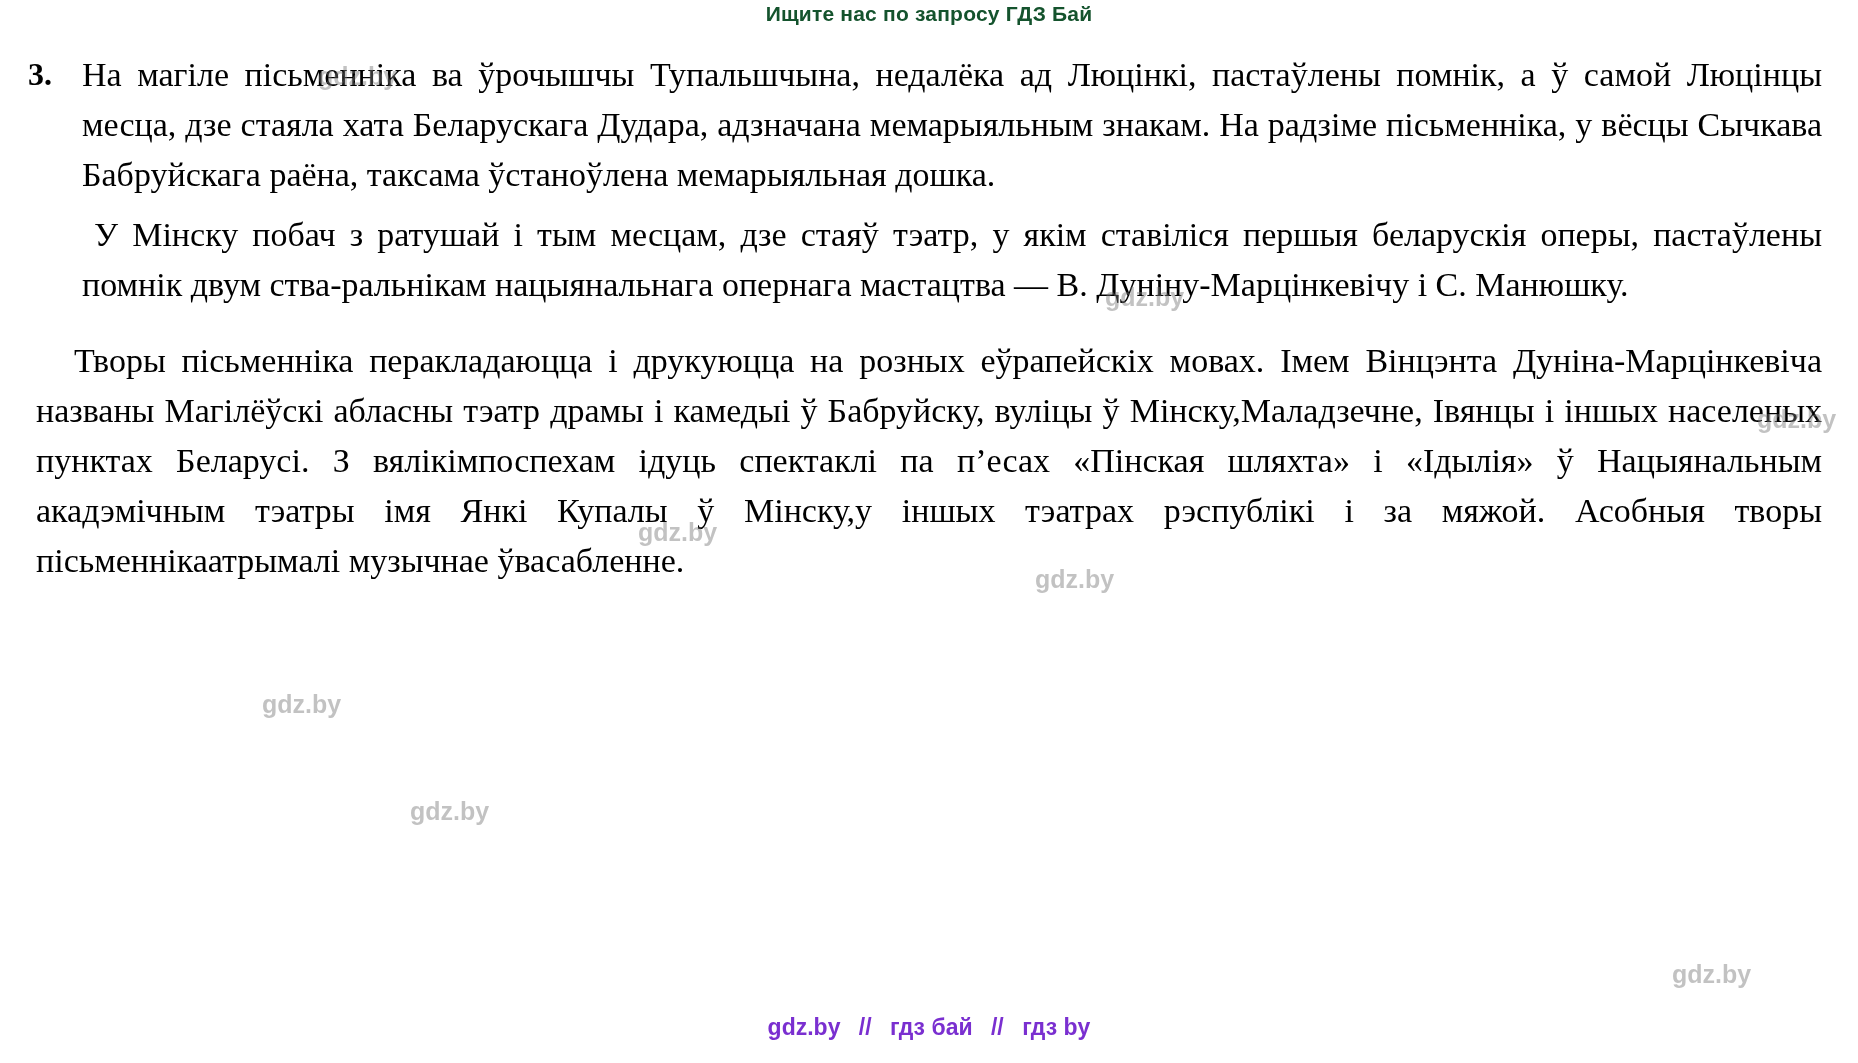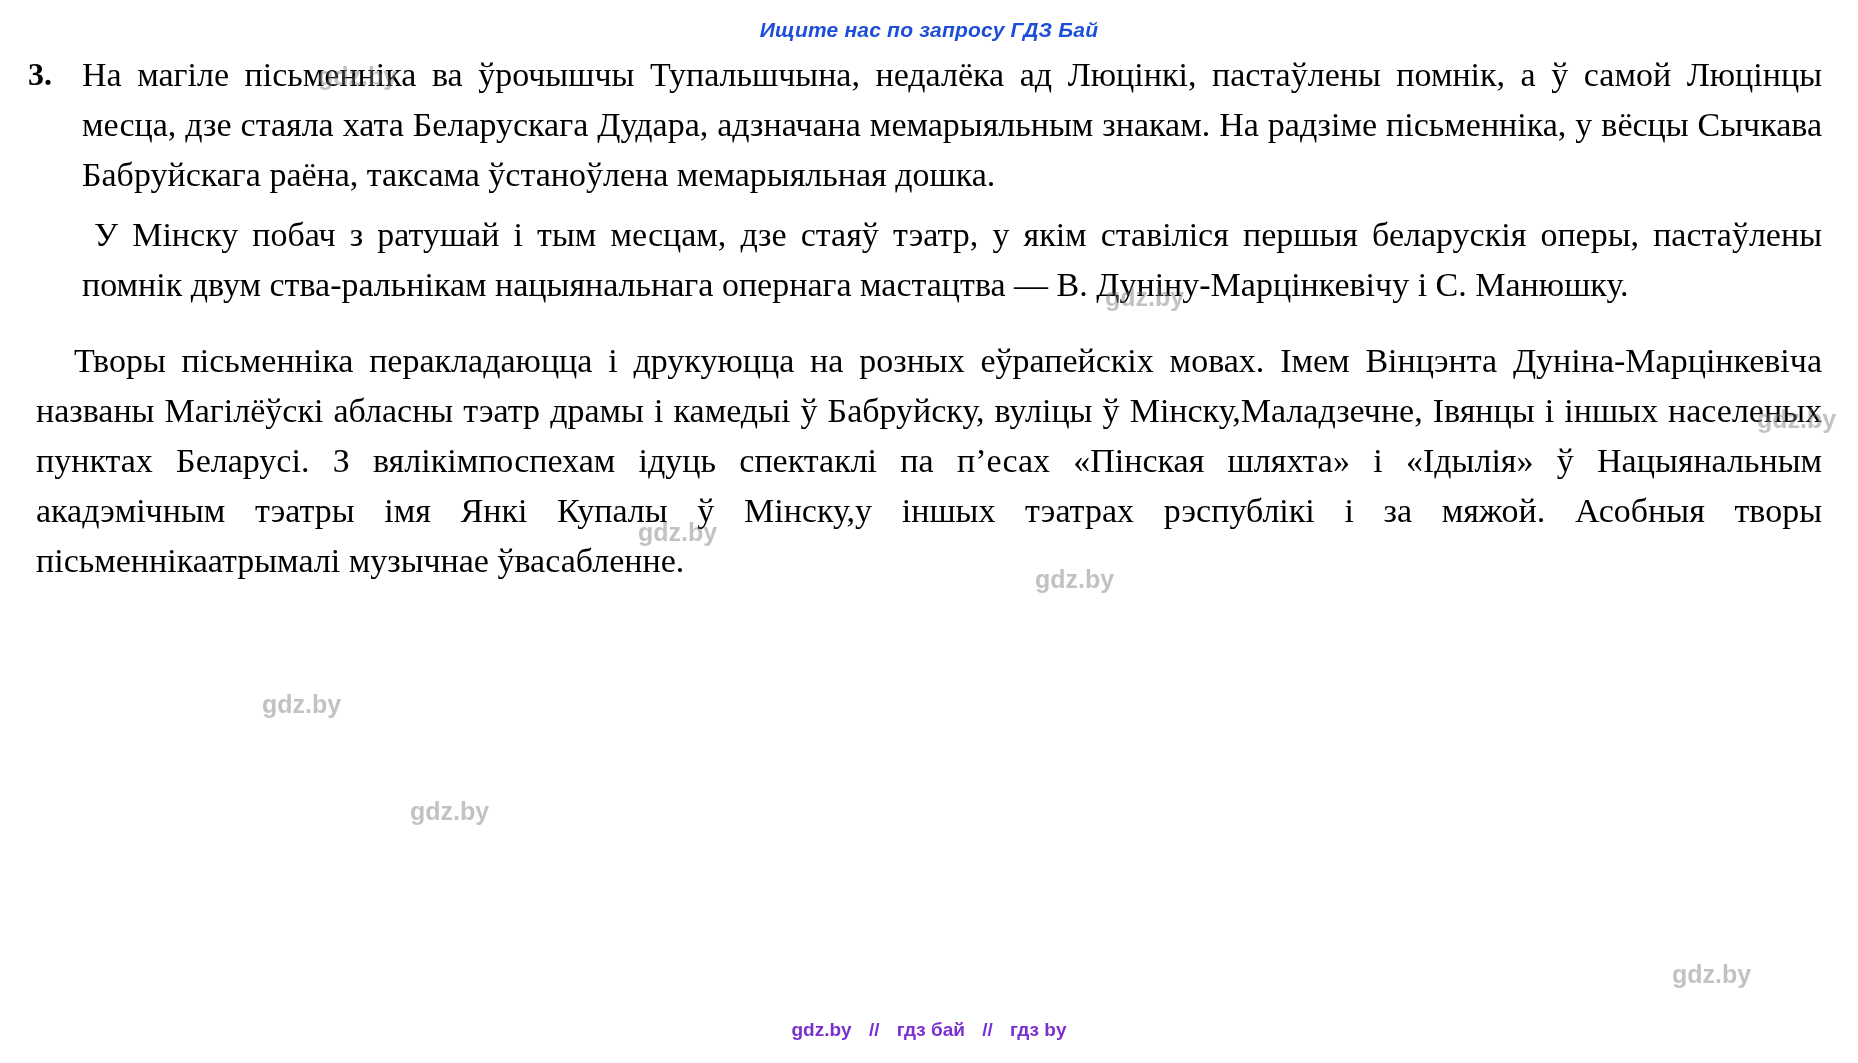--- a/index.html
+++ b/index.html
@@ -12,30 +12,29 @@
     height: 1063px;
     position: relative;
     overflow: hidden;
     font-family: "Liberation Serif", serif;
     color: #000000;
   }
 
   
   .top-banner {
     position: absolute;
-    top: 18px;
+    top: 2px;
     left: 0;
     width: 100%;
     text-align: center;
     font-family: "Liberation Sans", sans-serif;
     font-size: 21px;
     font-weight: bold;
-    color: #1d4ed8;
+    color: #14532d;
     letter-spacing: 0.2px;
-    font-style: italic;
   }
 
   
   .page {
     position: absolute;
     top: 40px;
     left: 0;
     width: 1858px;
     padding: 0 26px 0 26px;
     box-sizing: border-box;
@@ -87,21 +86,21 @@
   }
 
   
   .bottom-links {
     position: absolute;
     bottom: 22px;
     left: 0;
     width: 100%;
     text-align: center;
     font-family: "Liberation Sans", sans-serif;
-    font-size: 19px;
+    font-size: 23px;
     font-weight: bold;
     color: #7a2fd0;
   }
   .bottom-links span { margin: 0 6px; }
   .sep { color: #7a2fd0; font-weight: bold; }
 
   
   .wm {
     position: absolute;
     font-family: "Liberation Sans", sans-serif;

